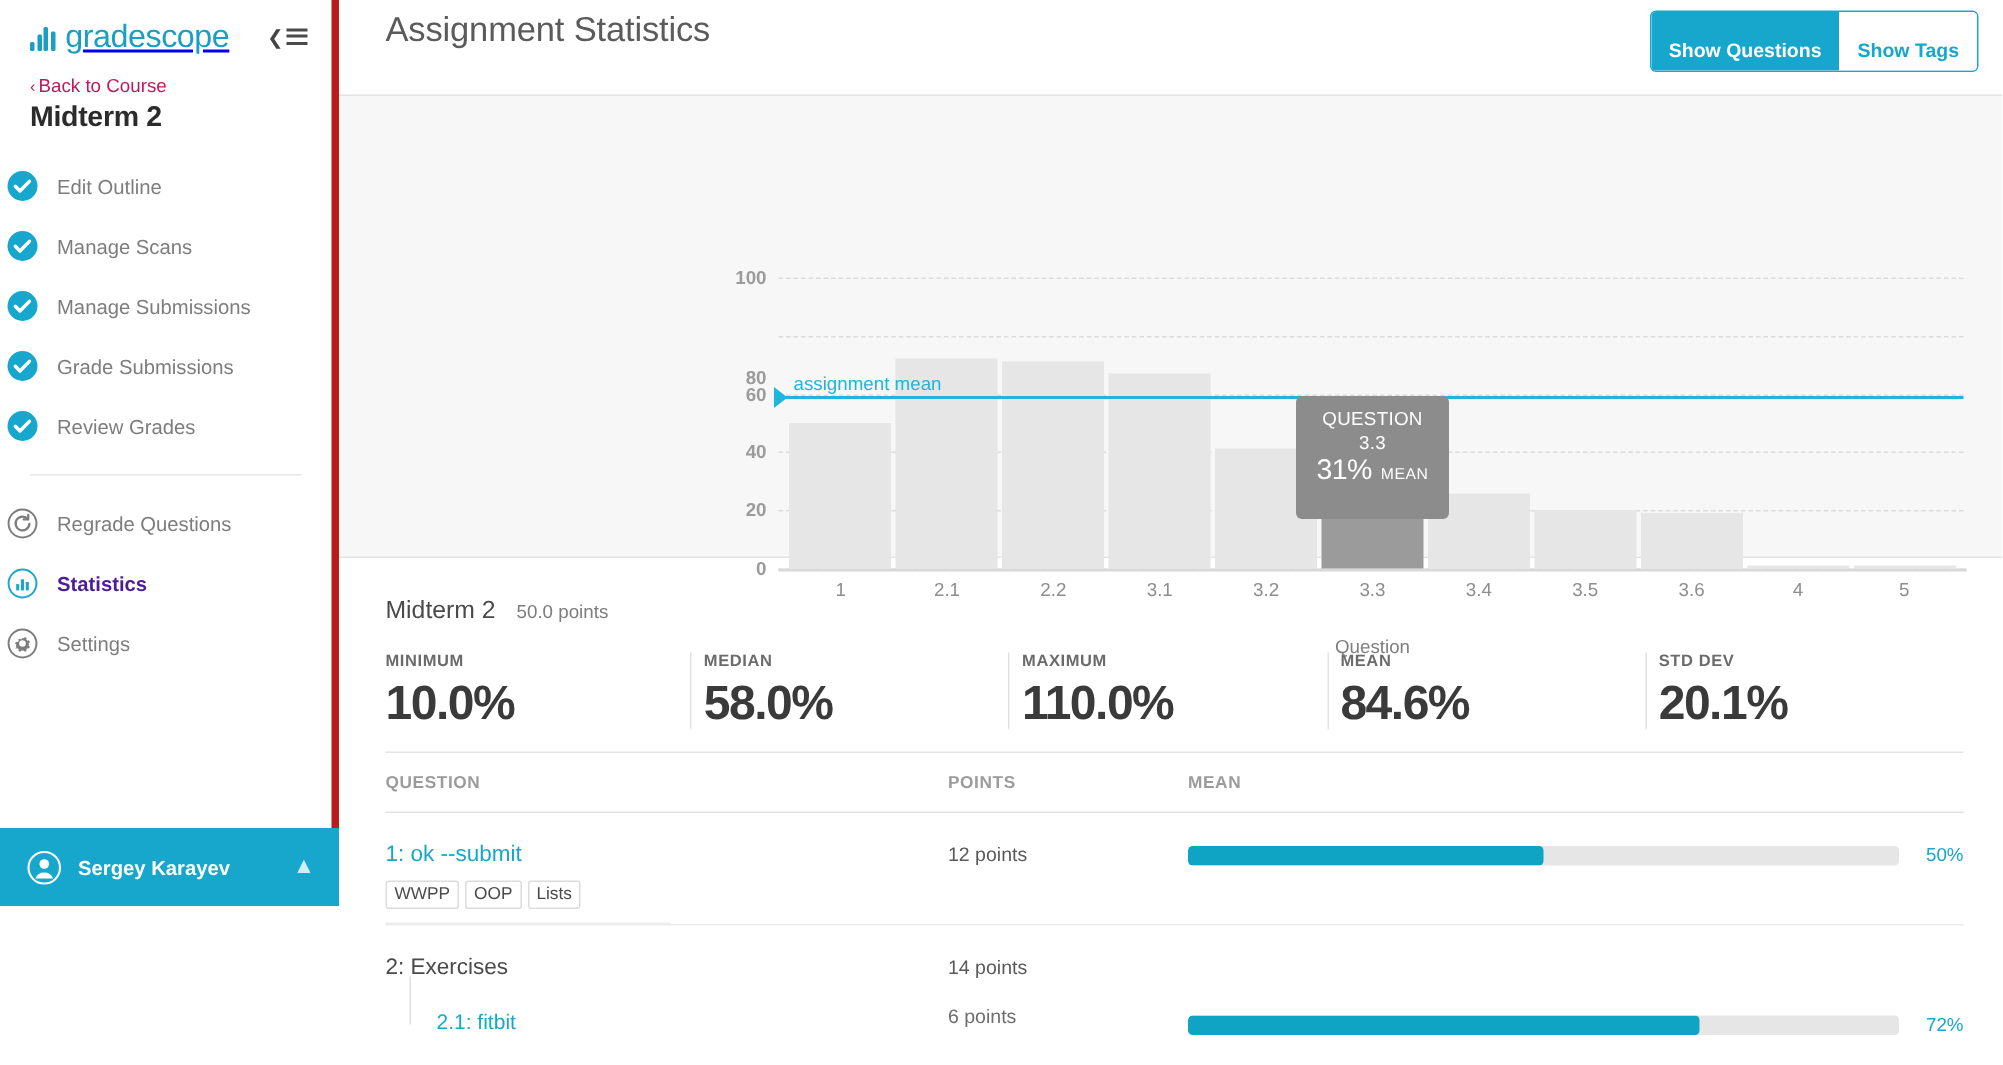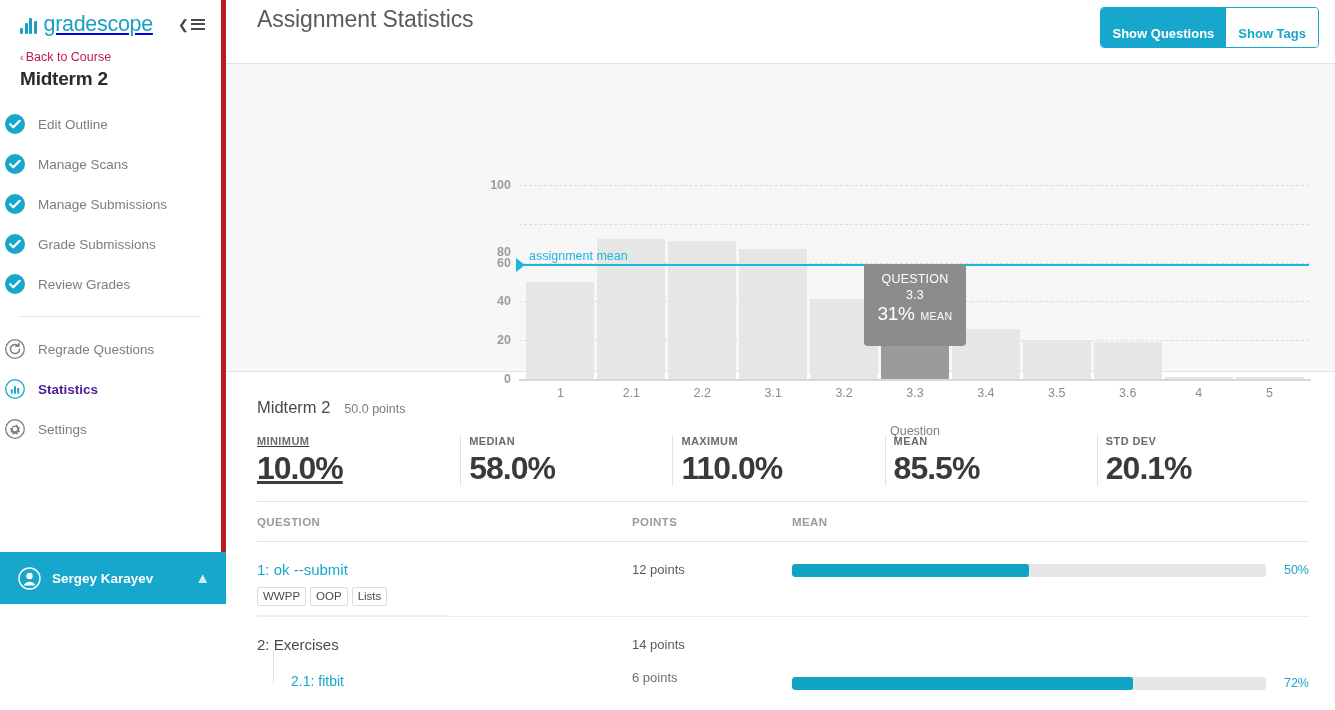--- a/index.html
+++ b/index.html
@@ -177,21 +177,21 @@
   .sum-points { font-size: 12.5px; color: #7d7d7d; }
 
   .stats-row {
     display: flex; margin-top: 18px;
     border-bottom: 1px solid #e3e3e3;
     padding-bottom: 15px;
   }
   .stat-cell {
     flex: 1 1 0; padding-left: 8px; border-left: 1px solid #e3e3e3;
   }
-  .stat-cell:first-child { border-left: none; padding-left: 0; text-decoration: underline; }
+  .stat-cell:first-child { border-left: none; padding-left: 0; }
   .stat-key {
     font-size: 11px; color: #6b6b6b; font-weight: 700; letter-spacing: 0.4px;
     margin-bottom: 3px;
   }
   .stat-val {
     font-size: 32px; color: #3a3a3a; font-weight: 700; letter-spacing: -1px;
     line-height: 36px;
   }
 
   
@@ -459,21 +459,21 @@
         <div class="stat-cell">
           <div class="stat-key">MEDIAN</div>
           <div class="stat-val">58.0%</div>
         </div>
         <div class="stat-cell">
           <div class="stat-key">MAXIMUM</div>
           <div class="stat-val">110.0%</div>
         </div>
         <div class="stat-cell">
           <div class="stat-key">MEAN</div>
-          <div class="stat-val">85.5%</div>
+          <div class="stat-val">84.6%</div>
         </div>
         <div class="stat-cell">
           <div class="stat-key">STD DEV</div>
           <div class="stat-val">20.1%</div>
         </div>
       </div>
     </div>
 
     <div class="qtable">
       <div class="qhead">

